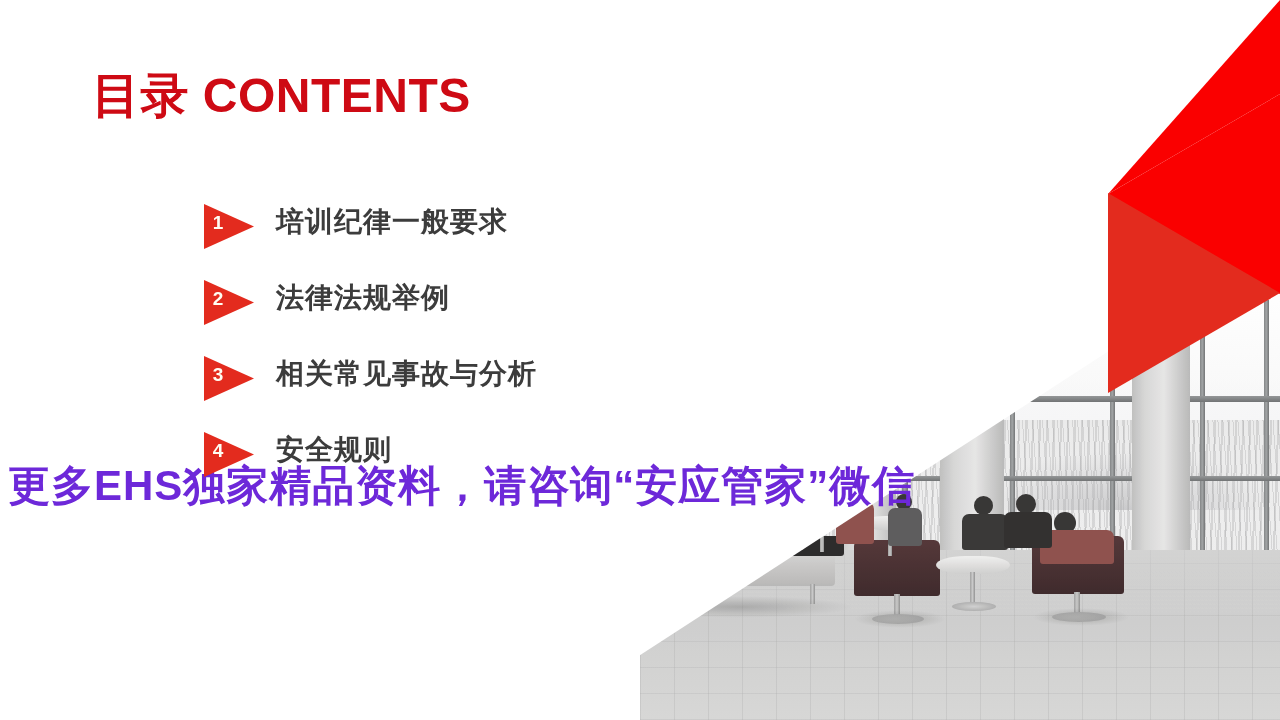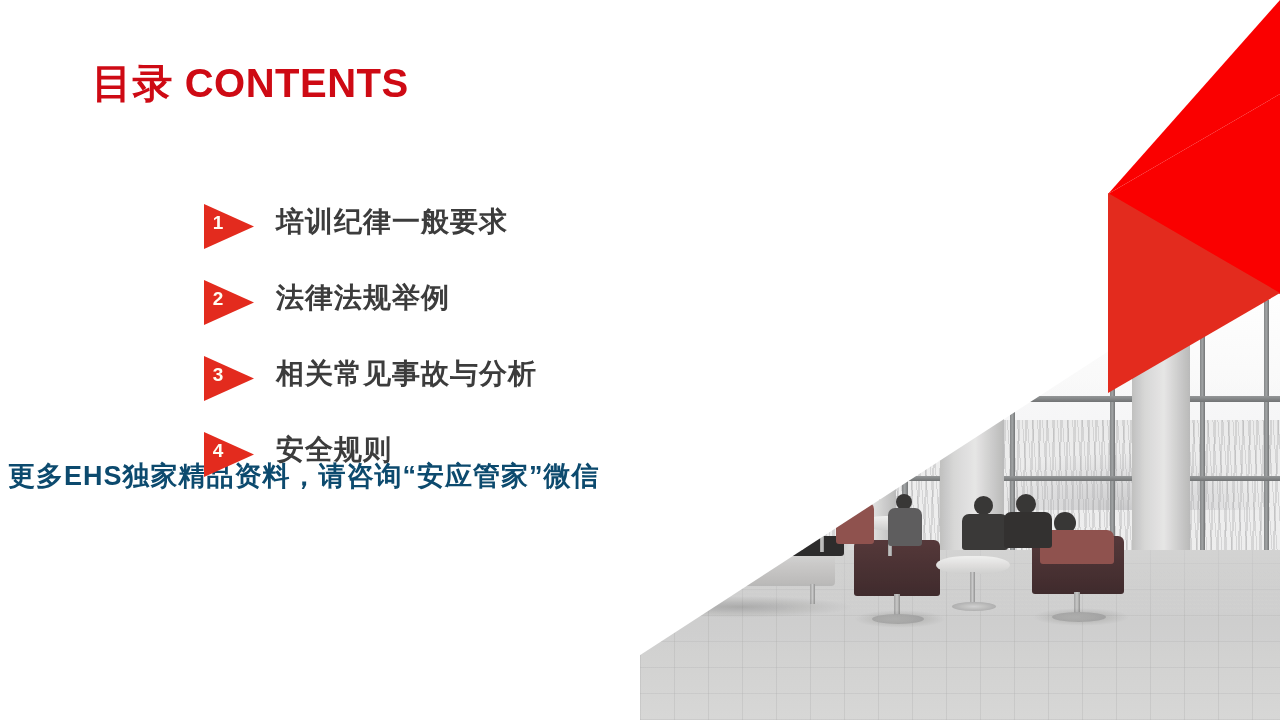--- a/index.html
+++ b/index.html
@@ -138,36 +138,36 @@
     position: absolute;
     left: 0; top: 0; width: 1280px; height: 720px;
     clip-path: polygon(1108px 193px, 1108px 393px, 1280px 293px);
     z-index: 4;
   }
   .tri-fill { position: absolute; inset: 0; }
 
   
   .page-title {
     position: absolute;
-    left: 92px; top: 56px;
-    font-size: 40px;
+    left: 92px; top: 64px;
+    font-size: 48px;
     font-weight: bold;
     letter-spacing: 0.5px;
     white-space: nowrap;
     z-index: 8;
   }
 
   
   .watermark {
     position: absolute;
     left: 8px; top: 458px;
     width: 1260px;
-    font-size: 27px;
+    font-size: 42px;
     font-weight: bold;
-    color: #0c4a6e;
+    color: #6d28d9;
     white-space: nowrap;
     letter-spacing: 1px;
     z-index: 2;
     pointer-events: none;
     user-select: none;
   }
 
   
   .toc {
     position: absolute;

